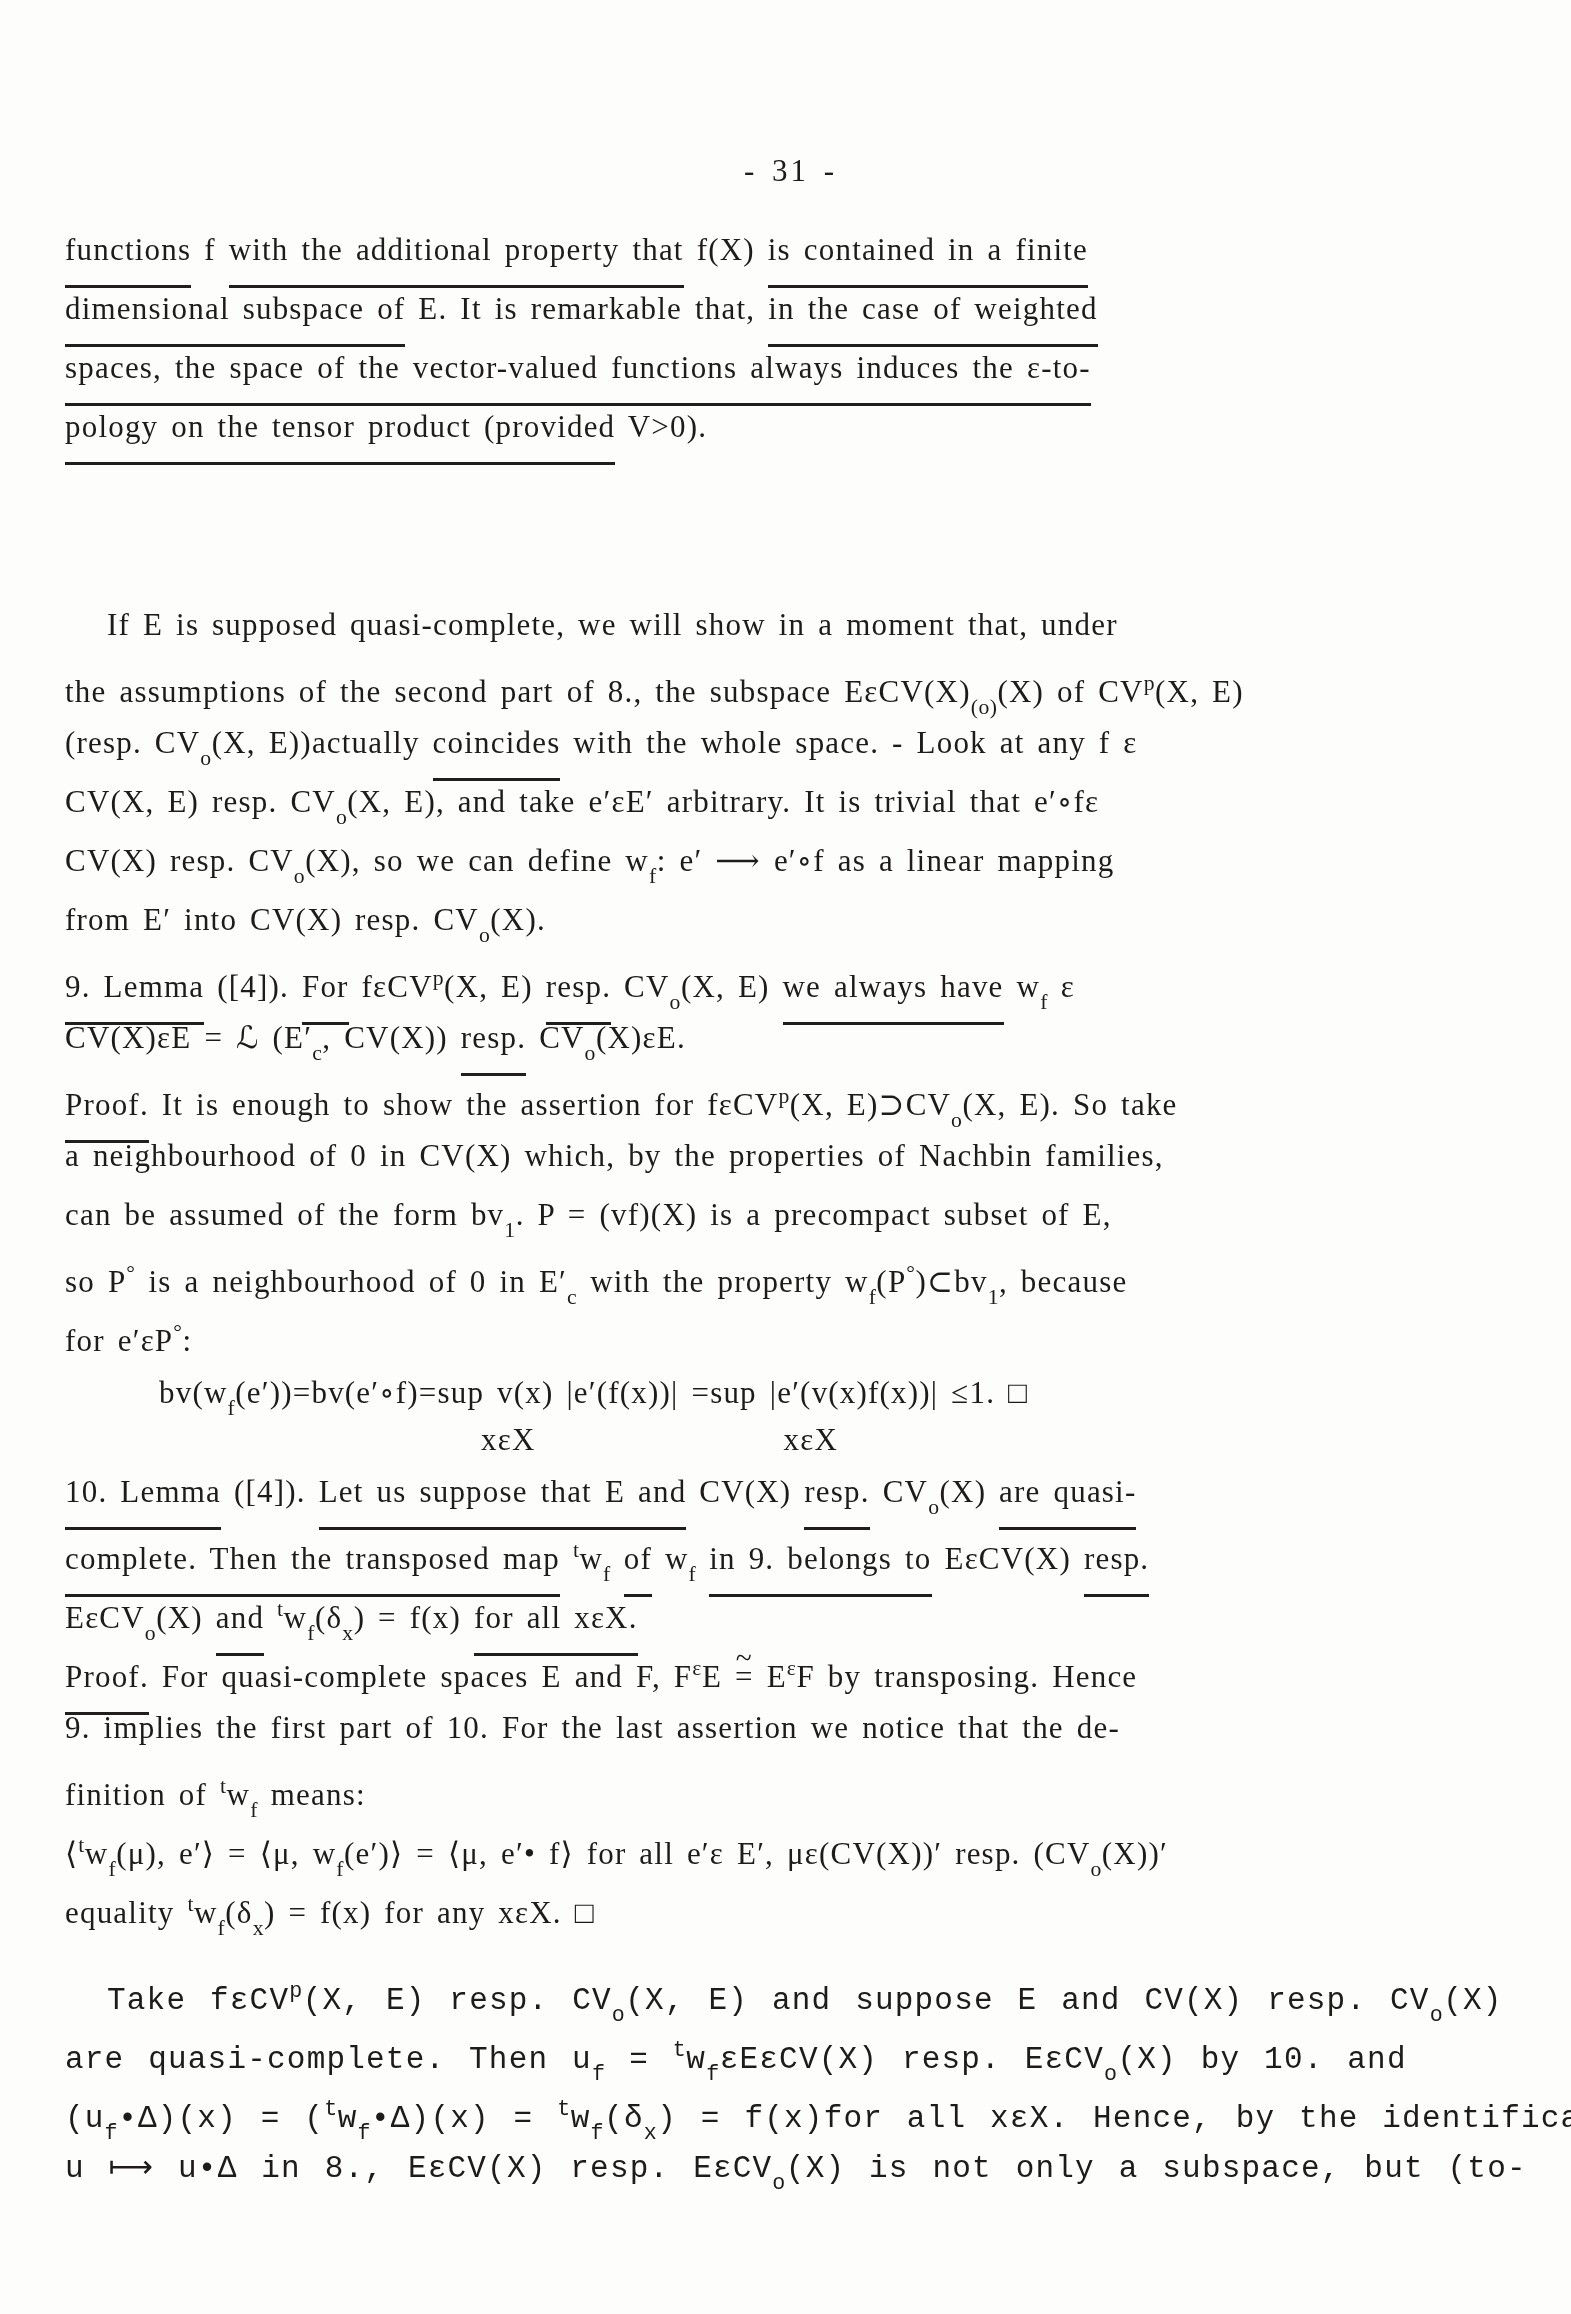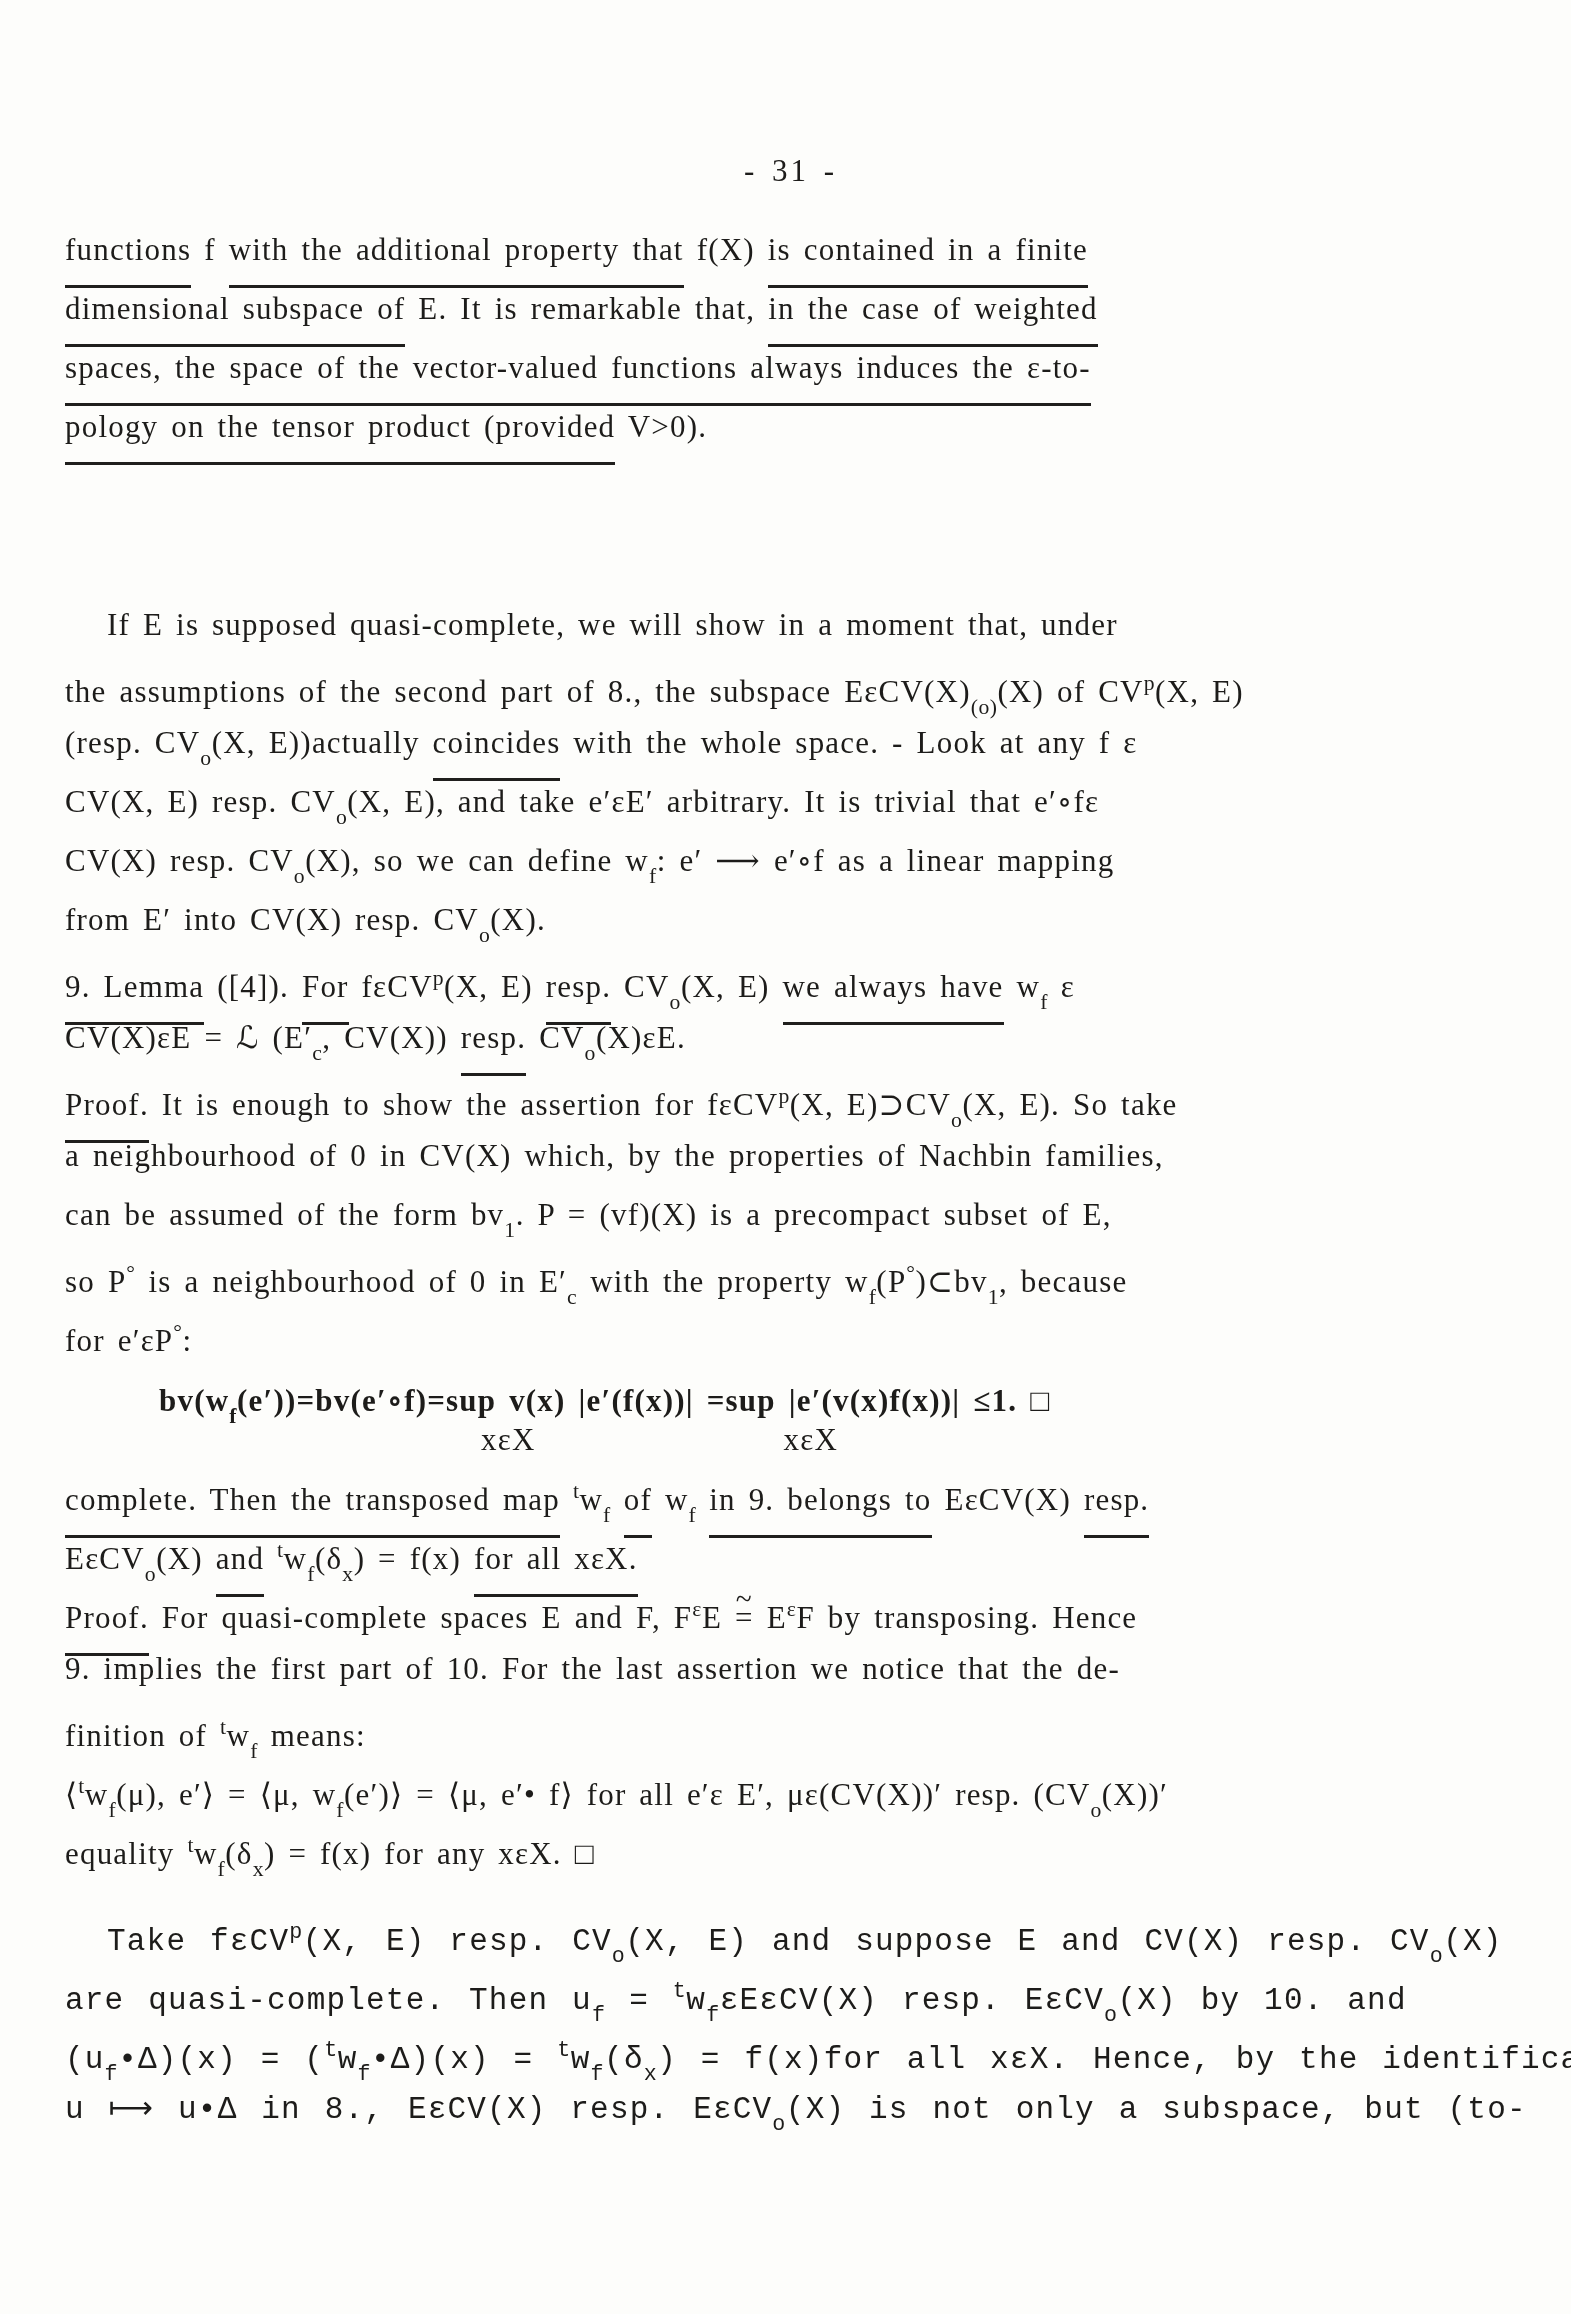--- a/index.html
+++ b/index.html
@@ -52,24 +52,25 @@
         <div class="line"><span class="seg">CV(X)εE = ℒ (E′</span><span class="seg sb">c</span><span class="seg">, CV(X)) </span><span class="seg ul">resp.</span><span class="seg"> CV</span><span class="seg sb">o</span><span class="seg">(X)εE.</span></div>
       </div>
       <div class="para">
         <div class="line"><span class="seg ul">Proof.</span><span class="seg"> It is enough to show the assertion for fεCV</span><span class="seg sp">p</span><span class="seg">(X, E)⊃CV</span><span class="seg sb">o</span><span class="seg">(X, E). So take</span></div>
         <div class="line"><span class="seg">a neighbourhood of 0 in CV(X) which, by the properties of Nachbin families,</span></div>
         <div class="line"><span class="seg">can be assumed of the form bv</span><span class="seg sb">1</span><span class="seg">. P = (vf)(X) is a precompact subset of E,</span></div>
         <div class="line"><span class="seg">so P</span><span class="seg sp">°</span><span class="seg"> is a neighbourhood of 0 in E′</span><span class="seg sb">c</span><span class="seg"> with the property w</span><span class="seg sb">f</span><span class="seg">(P</span><span class="seg sp">°</span><span class="seg">)⊂bv</span><span class="seg sb">1</span><span class="seg">, because</span></div>
         <div class="line"><span class="seg">for e′εP</span><span class="seg sp">°</span><span class="seg">:</span></div>
       </div>
       <div class="para" style="margin-top: 6px;">
-        <div class="line" style="padding-left: 94px; height: 48px; line-height: 60px; font-weight: bold;"><span class="seg">bv(w</span><span class="seg sb">f</span><span class="seg">(e′))=bv(e′∘f)=sup v(x) |e′(f(x))| =sup |e′(v(x)f(x))| ≤1.  □</span></div>
+        <div class="line" style="padding-left: 94px; height: 48px; line-height: 44px;"><span class="seg">bv(w</span><span class="seg sb">f</span><span class="seg">(e′))=bv(e′∘f)=sup v(x) |e′(f(x))| =sup |e′(v(x)f(x))| ≤1.  □</span></div>
         <div class="line" style="height: 46px; line-height: 42px; font-family: Liberation Serif, serif;"><span class="seg" style="margin-left: 416px;">xεX</span><span class="seg" style="margin-left: 248px;">xεX</span></div>
       </div>
       <div class="para">
+        <div class="line"><span class="seg ul">10. Lemma</span><span class="seg"> ([4]). </span><span class="seg ul">Let us suppose that E and</span><span class="seg"> CV(X) </span><span class="seg ul">resp.</span><span class="seg"> CV</span><span class="seg sb">o</span><span class="seg">(X) </span><span class="seg ul">are quasi-</span></div>
         <div class="line"><span class="seg ul">complete. Then the transposed map</span><span class="seg"> </span><span class="seg sp">t</span><span class="seg">w</span><span class="seg sb">f</span><span class="seg"> </span><span class="seg ul">of</span><span class="seg"> w</span><span class="seg sb">f</span><span class="seg"> </span><span class="seg ul">in 9. belongs to</span><span class="seg"> EεCV(X) </span><span class="seg ul">resp.</span></div>
         <div class="line"><span class="seg">EεCV</span><span class="seg sb">o</span><span class="seg">(X) </span><span class="seg ul">and</span><span class="seg"> </span><span class="seg sp">t</span><span class="seg">w</span><span class="seg sb">f</span><span class="seg">(δ</span><span class="seg sb">x</span><span class="seg">) = f(x) </span><span class="seg ul">for all xεX.</span></div>
       </div>
       <div class="para">
         <div class="line"><span class="seg ul">Proof.</span><span class="seg"> For quasi-complete spaces E and F, F</span><span class="seg sp">ε</span><span class="seg">E </span><span class="seg teq"><span class="tld">~</span><span>=</span></span><span class="seg"> E</span><span class="seg sp">ε</span><span class="seg">F by transposing. Hence</span></div>
         <div class="line"><span class="seg">9. implies the first part of 10. For the last assertion we notice that the de-</span></div>
         <div class="line"><span class="seg">finition of </span><span class="seg sp">t</span><span class="seg">w</span><span class="seg sb">f</span><span class="seg"> means:</span></div>
         <div class="line"><span class="seg">⟨</span><span class="seg sp">t</span><span class="seg">w</span><span class="seg sb">f</span><span class="seg">(μ), e′⟩ = ⟨μ, w</span><span class="seg sb">f</span><span class="seg">(e′)⟩ = ⟨μ, e′• f⟩ for all e′ε E′, με(CV(X))′ resp. (CV</span><span class="seg sb">o</span><span class="seg">(X))′</span></div>
         <div class="line"><span class="seg">equality  </span><span class="seg sp">t</span><span class="seg">w</span><span class="seg sb">f</span><span class="seg">(δ</span><span class="seg sb">x</span><span class="seg">) = f(x)  for any xεX. □</span></div>
       </div>

